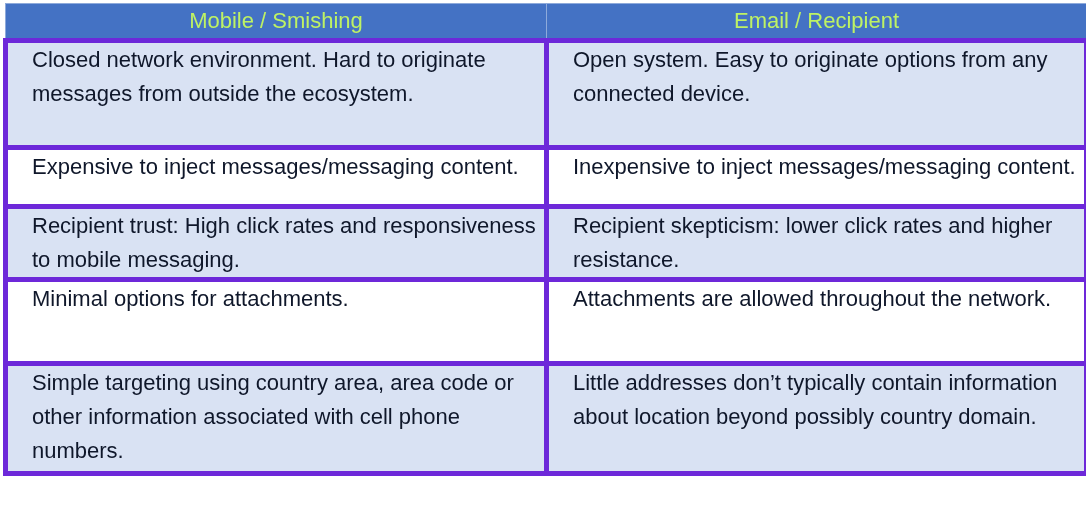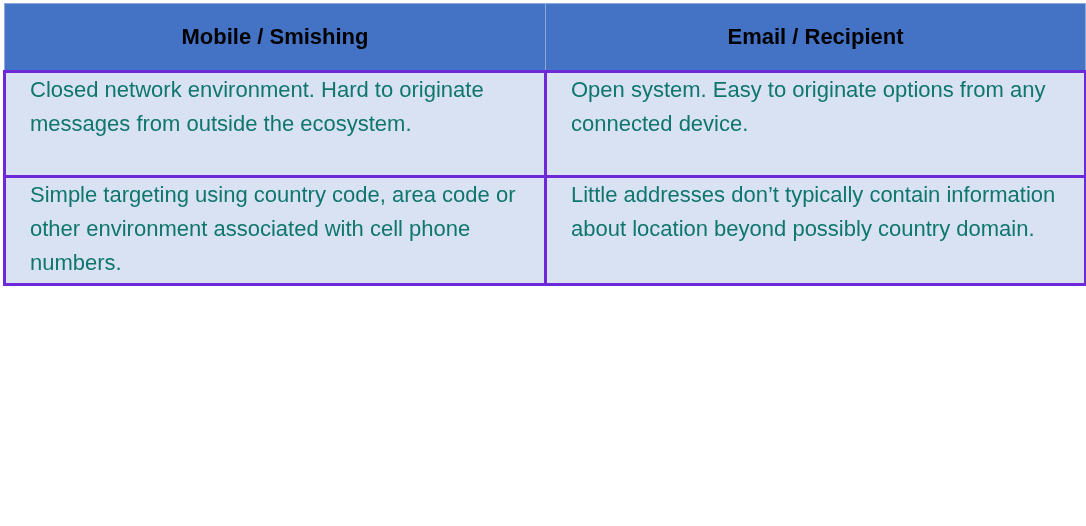--- a/index.html
+++ b/index.html
@@ -1,20 +1,20 @@
 <!DOCTYPE html>
 <html><head>
 <meta charset="utf-8">
 <style>
   html,body{margin:0;padding:0;background:#ffffff;}
   body{width:1086px;height:526px;overflow:hidden;position:relative;font-family:"Liberation Sans",sans-serif;}
   table{position:absolute;left:3px;top:3px;width:1081px;border-collapse:collapse;table-layout:fixed;}
   col.c1{width:541px;} col.c2{width:540px;}
-  th{background:#4472C4;color:#000000;font-weight:bold;font-size:22px;height:34px;padding:16px;text-align:center;border:1px solid #8EAADB;line-height:34px;}
-  td{font-size:22px;line-height:34px;color:#0f766e;vertical-align:top;padding:0 8px 0 24px;border:3px solid #6d28d9;}
+  th{background:#4472C4;color:#bef264;font-weight:normal;font-size:22px;height:34px;padding:0;text-align:center;border:1px solid #8EAADB;line-height:34px;}
+  td{font-size:22px;line-height:34px;color:#0f172a;vertical-align:top;padding:0 8px 0 24px;border:5px solid #6d28d9;}
   tr.band td{background:#D9E2F3;}
   tr.r1 td{height:102px;} tr.r2 td{height:54px;} tr.r3 td{height:68px;}
   tr.r4 td{height:79px;} tr.r5 td{height:105px;} tr.r6 td{height:67px;}
 </style>
 </head>
 <body>
 
 <table>
   <colgroup>
       <col class="c1">
@@ -24,18 +24,30 @@
     <tr>
       <th>Mobile / Smishing</th>
       <th>Email / Recipient</th>
     </tr>
   </thead>
   <tbody>
     <tr class="band r1">
       <td>Closed network environment. Hard to originate messages from outside the ecosystem.</td>
       <td>Open system. Easy to originate options from any connected device.</td>
     </tr>
+    <tr class="r2">
+      <td>Expensive to inject messages/messaging content.</td>
+      <td>Inexpensive to inject messages/messaging content.</td>
+    </tr>
+    <tr class="band r3">
+      <td>Recipient trust: High click rates and responsiveness to mobile messaging.</td>
+      <td>Recipient skepticism: lower click rates and higher resistance.</td>
+    </tr>
+    <tr class="r4">
+      <td>Minimal options for attachments.</td>
+      <td>Attachments are allowed throughout the network.</td>
+    </tr>
     <tr class="band r5">
-      <td>Simple targeting using country code, area code or other environment associated with cell phone numbers.</td>
+      <td>Simple targeting using country area, area code or other information associated with cell phone numbers.</td>
       <td>Little addresses don’t typically contain information about location beyond possibly country domain.</td>
     </tr>
   </tbody>
 </table>
 
 </body></html>

